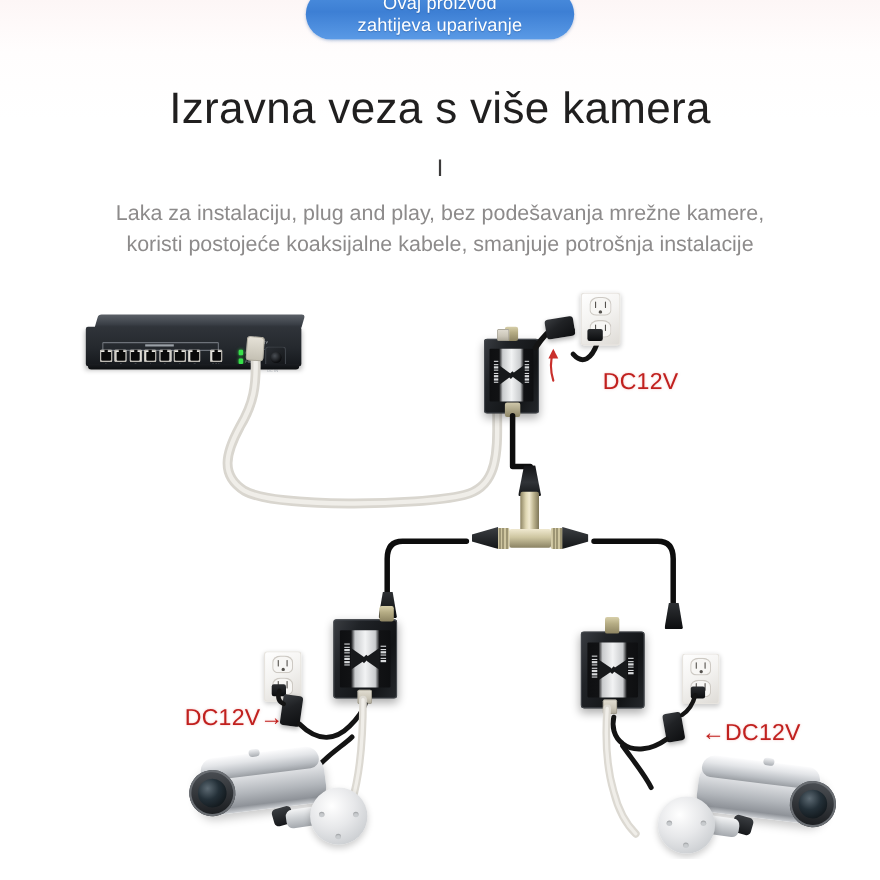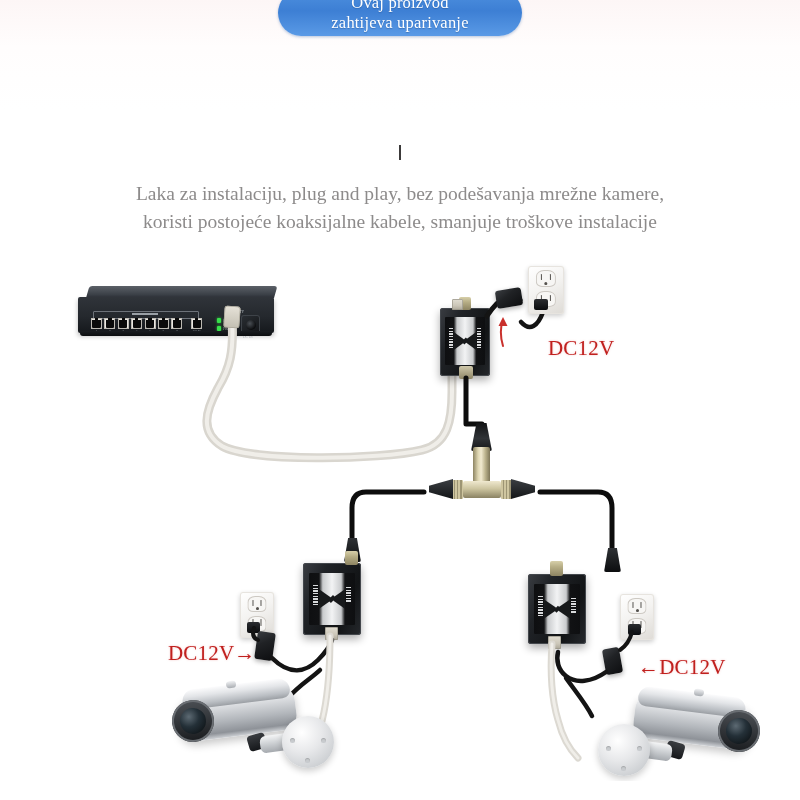--- a/index.html
+++ b/index.html
@@ -6,21 +6,21 @@
     margin: 0;
     padding: 0;
     background: #ffffff;
   }
   #page {
     position: relative;
     width: 800px;
     height: 781px;
     background: linear-gradient(180deg, #fdf6f6 0%, #fffdfd 6%, #ffffff 14%);
     overflow: hidden;
-    font-family: Liberation Serif, serif;
+    font-family: Liberation Sans, sans-serif;
     -webkit-font-smoothing: antialiased;
   }
 
   
   #pair-badge {
     position: absolute;
     left: 278px;
     top: -10px;
     width: 244px;
     height: 46px;
@@ -388,23 +388,24 @@
 </head>
 <body>
 
 <div id="page">
 
   <div id="pair-badge">
     <div class="pill-text">Ovaj proizvod
 zahtijeva uparivanje</div>
   </div>
 
+  <div id="title">Izravna veza s više kamera</div>
   <div id="title-tick"></div>
   <div id="subtitle">Laka za instalaciju, plug and play, bez podešavanja mrežne kamere,
-koristi postojeće koaksijalne kabele, smanjuje troškove instalacije</div>
+koristi postojeće koaksijalne kabele, smanjuje potrošnja instalacije</div>
 
   <div id="switch">
     <div class="sw-top"></div>
     <div class="sw-face">
       <div class="uplink-bar"></div>
       <div class="ports">
         <div class="port">
             <i></i>
           </div>
         <div class="port">

